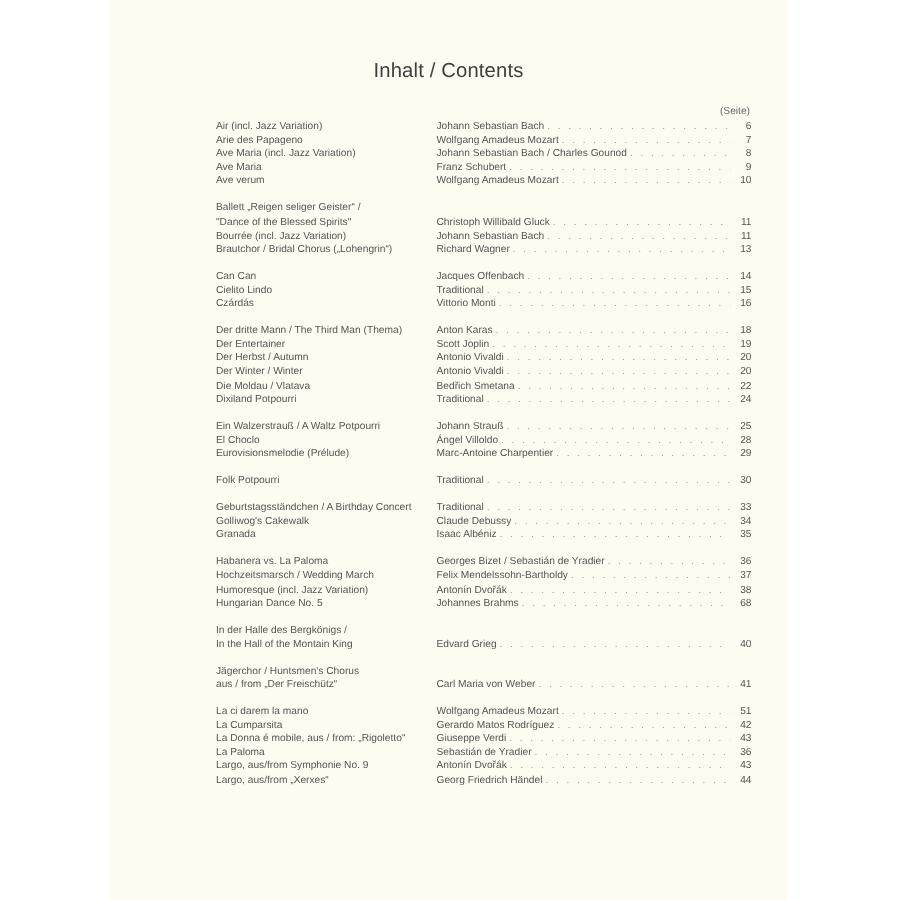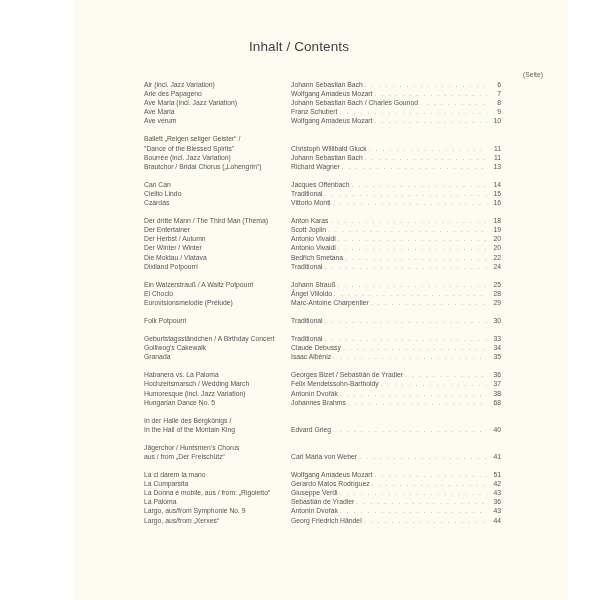--- a/index.html
+++ b/index.html
@@ -1,21 +1,21 @@
 <!DOCTYPE html>
 <html><head>
 <meta charset="utf-8">
 <style>
   html, body { margin:0; padding:0; }
   body {
     width:600px; height:600px; background:#ffffff; position:relative; overflow:hidden;
     font-family: "Liberation Sans", "DejaVu Sans", sans-serif;
   }
   .page {
-    position:absolute; left:73px; top:0; width:495px; height:600px;
+    position:absolute; left:73px; top:0; width:452px; height:600px;
     background:#fefbf0;
   }
   .title {
     position:absolute; left:0; width:452px; top:39px; text-align:center;
     font-size:13.5px; color:#3e3e3e; letter-spacing:0.1px;
   }
   .seite {
     position:absolute; right:25px; top:71px; font-size:6.8px; color:#666;
   }
   .toc {

